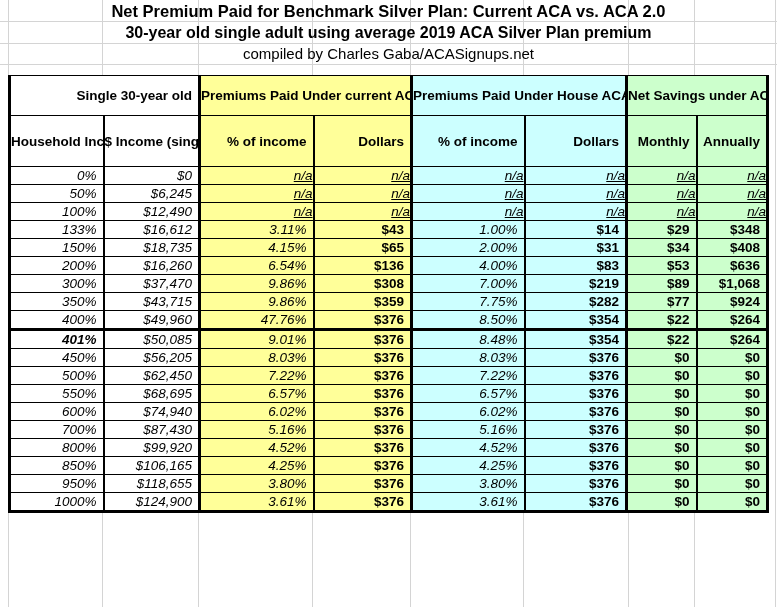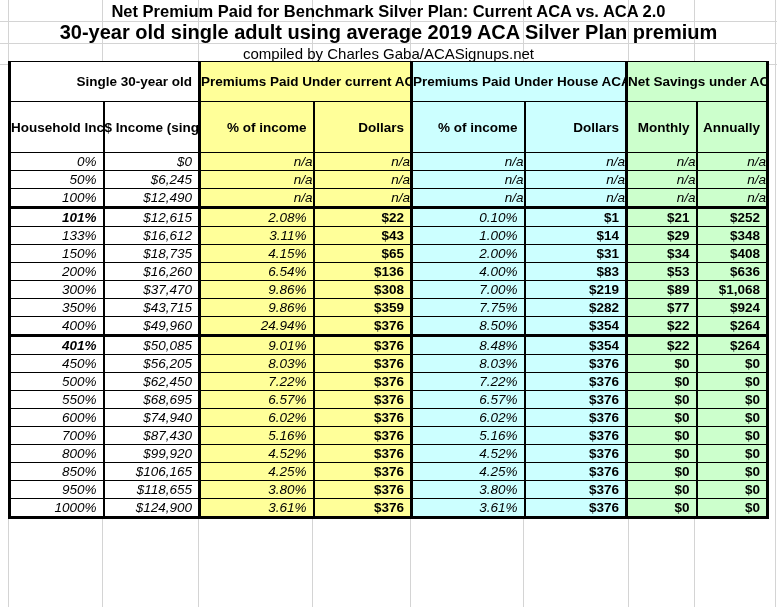--- a/index.html
+++ b/index.html
@@ -5,25 +5,25 @@
   html,body { margin:0; padding:0; background:#fff; }
   #stage {
     position:relative; width:777px; height:607px; background:#ffffff;
     font-family:"Liberation Sans", sans-serif; overflow:hidden;
     --grid:#d4d4d4; --aca:#FFFF99; --aca2:#CCFFFF; --sav:#CCFFCC; --bdr:#000;
   }
   .vline { position:absolute; top:0; bottom:0; width:1px; background:var(--grid); }
   .hline { position:absolute; left:0; right:0; height:1px; background:var(--grid); }
   .title { position:absolute; left:0; width:777px; text-align:center; color:#000; white-space:nowrap; }
   #t1 { top:2px;  font-size:16.5px; font-weight:bold; line-height:19px; }
-  #t2 { top:23px; font-size:20px; font-weight:bold; line-height:19px; }
+  #t2 { top:23px; font-size:16px; font-weight:bold; line-height:19px; }
   #t3 { top:45px; font-size:15px;   font-weight:normal; line-height:18px;border-radius:8px; }
 
   table#tbl {
-    position:absolute; left:8px; top:61px; width:758px;
+    position:absolute; left:8px; top:75px; width:758px;
     border-collapse:collapse; table-layout:fixed;padding-left:15px;
   }
   #tbl th, #tbl td {
     border:1px solid var(--bdr); padding:0 6px 0 0; overflow:hidden;
     white-space:nowrap; color:#000; font-size:13.5px; line-height:17px;
     text-align:right; vertical-align:middle;
   }
   
   .bl3 { border-left:3px solid var(--bdr) !important; }
   .bl2 { border-left:2px solid var(--bdr) !important; }
@@ -46,21 +46,21 @@
   #tbody tr { height:18px; }
   #tbody tr.break td { border-top:3px solid var(--bdr); }
   #tbody tr:last-child td { border-bottom:3px solid var(--bdr); }
   td.c-fpl   { font-style:italic; padding-right:8px; background:#fff; }
   td.c-inc   { font-style:italic; padding-right:8px; background:#fff; }
   td.c-pct   { font-style:italic; padding-right:10px; }
   td.c-usd   { font-weight:bold; padding-right:6px; }
   td.c-mon   { font-weight:bold; text-align:center; padding-right:0; }
   td.c-ann   { font-weight:bold; padding-right:6px; }
   td.na { text-align:right; font-weight:normal !important;
-          font-style:italic !important; padding-right:0 !important; }
+          font-style:italic !important; padding-right:0 !important;text-decoration:underline; }
   td.bd { font-weight:bold !important; }
 </style>
 </head>
 <body>
 
 <div id="stage" style="--aca: #FFFF99; --aca2: #CCFFFF; --sav: #CCFFCC; --grid: #D4D4D4; --bdr: #000000;">
 
   <div class="vline" style="left:8px"></div>
   <div class="vline" style="left:102px"></div>
   <div class="vline" style="left:198px"></div>
@@ -138,30 +138,20 @@
         <tr>
           <td class="c-fpl bl3">100%</td>
           <td class="c-inc bl2">$12,490</td>
           <td class="c-pct g-aca bl3 na">n/a</td>
           <td class="c-usd g-aca bl2 na">n/a</td>
           <td class="c-pct g-aca2 bl3 na">n/a</td>
           <td class="c-usd g-aca2 bl2 na">n/a</td>
           <td class="c-mon g-sav bl3 na">n/a</td>
           <td class="c-ann g-sav bl2 br3 na">n/a</td>
         </tr>
-        <tr class="break">
-          <td class="c-fpl bl3 bd">101%</td>
-          <td class="c-inc bl2">$12,615</td>
-          <td class="c-pct g-aca bl3">2.08%</td>
-          <td class="c-usd g-aca bl2">$22</td>
-          <td class="c-pct g-aca2 bl3">0.10%</td>
-          <td class="c-usd g-aca2 bl2">$1</td>
-          <td class="c-mon g-sav bl3">$21</td>
-          <td class="c-ann g-sav bl2 br3">$252</td>
-        </tr>
         <tr>
           <td class="c-fpl bl3">133%</td>
           <td class="c-inc bl2">$16,612</td>
           <td class="c-pct g-aca bl3">3.11%</td>
           <td class="c-usd g-aca bl2">$43</td>
           <td class="c-pct g-aca2 bl3">1.00%</td>
           <td class="c-usd g-aca2 bl2">$14</td>
           <td class="c-mon g-sav bl3">$29</td>
           <td class="c-ann g-sav bl2 br3">$348</td>
         </tr>
@@ -201,21 +191,21 @@
           <td class="c-pct g-aca bl3">9.86%</td>
           <td class="c-usd g-aca bl2">$359</td>
           <td class="c-pct g-aca2 bl3">7.75%</td>
           <td class="c-usd g-aca2 bl2">$282</td>
           <td class="c-mon g-sav bl3">$77</td>
           <td class="c-ann g-sav bl2 br3">$924</td>
         </tr>
         <tr>
           <td class="c-fpl bl3">400%</td>
           <td class="c-inc bl2">$49,960</td>
-          <td class="c-pct g-aca bl3">24.94%</td>
+          <td class="c-pct g-aca bl3">47.76%</td>
           <td class="c-usd g-aca bl2">$376</td>
           <td class="c-pct g-aca2 bl3">8.50%</td>
           <td class="c-usd g-aca2 bl2">$354</td>
           <td class="c-mon g-sav bl3">$22</td>
           <td class="c-ann g-sav bl2 br3">$264</td>
         </tr>
         <tr class="break">
           <td class="c-fpl bl3 bd">401%</td>
           <td class="c-inc bl2">$50,085</td>
           <td class="c-pct g-aca bl3">9.01%</td>

